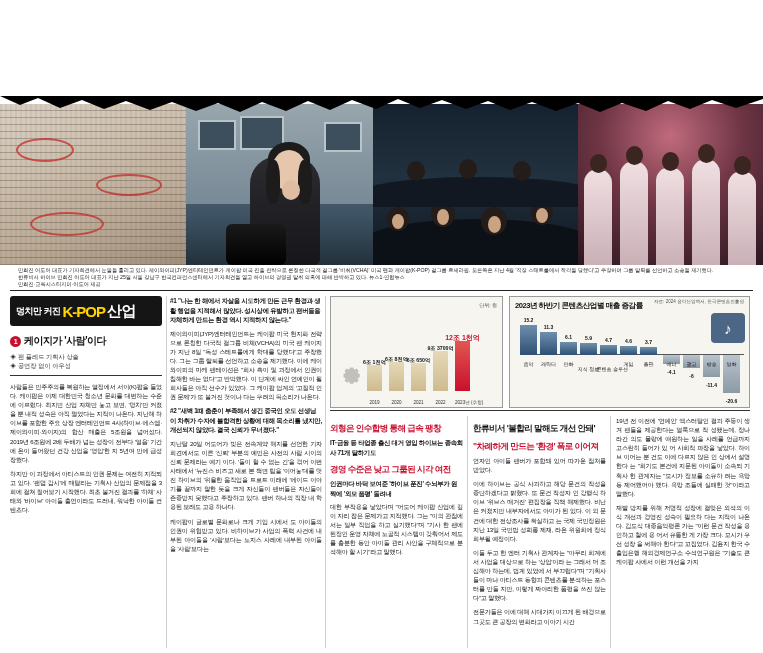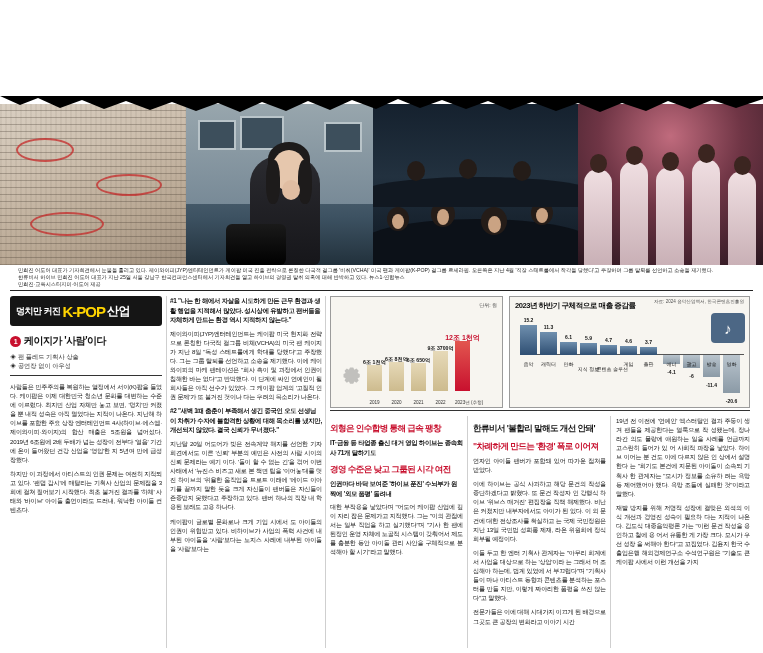--- a/index.html
+++ b/index.html
@@ -157,21 +157,21 @@
     position: relative;
     width: 152px; height: 30px;
     background: #151515;
     border-radius: 3px;
     display: flex; align-items: center;
     padding-left: 6px;
     box-sizing: border-box;
   }
   .kpop-logo .t1 { color:#fff; font-size:9px; font-weight:bold; letter-spacing:-.5px; }
   .kpop-logo .kp { color:#ffd400; font-size:15px; font-weight:bold; margin:0 2px; letter-spacing:-1px; }
-  .kpop-logo .t2 { color:#fff; font-size:12px; font-weight:bold; letter-spacing:-.5px; }
+  .kpop-logo .t2 { color:#fff; font-size:15px; font-weight:bold; letter-spacing:-.5px; }
 
   .series-title {
     margin-top: 8px;
     font-size: 10px; font-weight: bold; letter-spacing:-.5px;
     display:flex; align-items:center; gap:3px;
   }
   .dot-num {
     display:inline-flex; align-items:center; justify-content:center;
     width:11px; height:11px; border-radius:50%;
     background:#c8102e; color:#fff; font-size:7px; font-weight:bold;
@@ -423,21 +423,21 @@
         <div class="bar-labels">
           <span>2019</span>
           <span>2020</span>
           <span>2021</span>
           <span>2022</span>
           <span>2023년 (추정)</span>
         </div>
       </div>
 
       <div class="panel panel-2">
-        <div class="panel-title">2023년 하반기 구체적으로 매출 증감률</div>
+        <div class="panel-title">2023년 하반기 콘텐츠산업별 매출 증감률</div>
         <div class="panel-src" style="top:2px;">자료: 2024 음악산업백서, 한국콘텐츠진흥원</div>
 
         <div class="music-note">♪</div>
 
         <div class="g-bars">
           <div class="g-baseline"></div>
 
           <div class="g-item" style="left:0px;">
             <div class="g-pos" style="height:30px;"></div>
             <div class="g-val" style="bottom:32px;">15.2</div>

